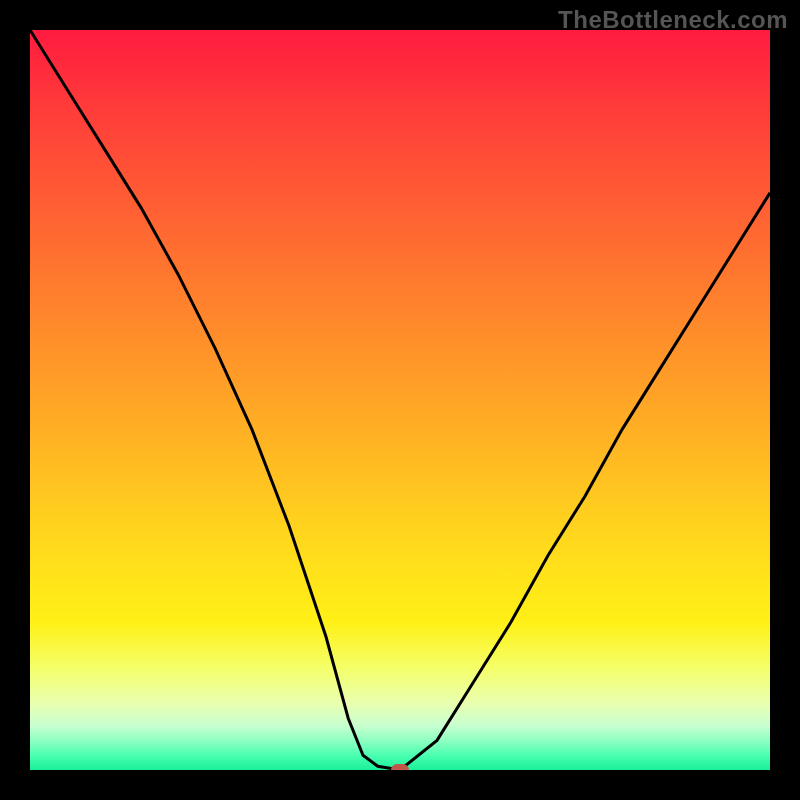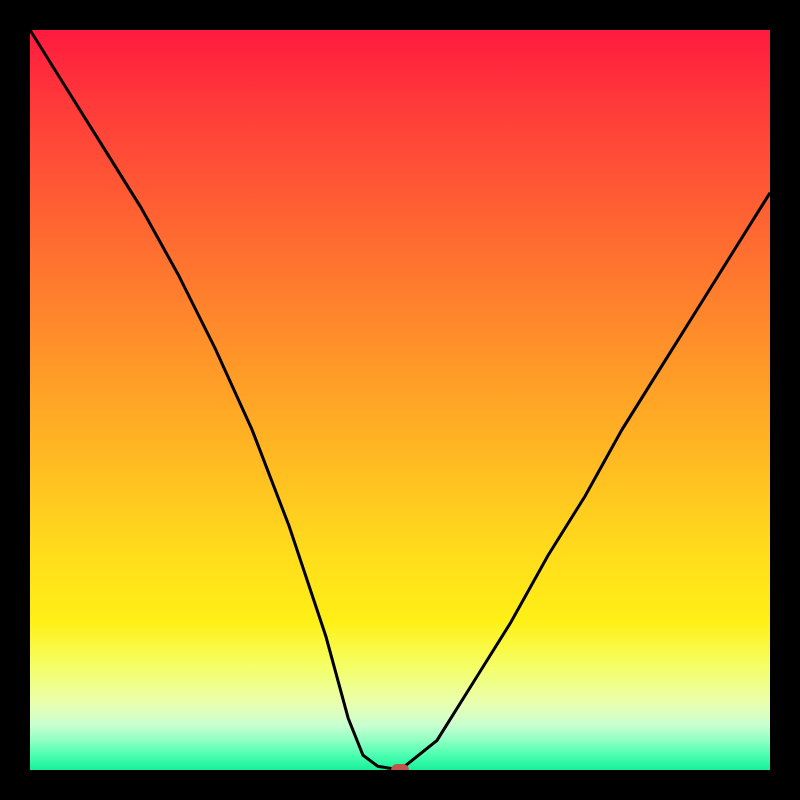--- a/index.html
+++ b/index.html
@@ -68,20 +68,21 @@
     height: 12px;
     border-radius: 6px;
     transform: translate(-50%, -50%);
   }
 </style>
 </head>
 <body>
 
 <div class="frame">
 
+  <span class="watermark">TheBottleneck.com</span>
 
   <div class="plot">
     <div class="gradient"></div>
 
     <svg class="curve" viewBox="0 0 740 740" preserveAspectRatio="none">
       <path id="curve-path" d="M0.0 0.0 L37.0 59.2 L74.0 118.4 L111.0 177.6 L148.0 244.2 L185.0 318.2 L222.0 399.6 L259.0 495.8 L296.0 606.8 L318.2 688.2 L333.0 725.2 L347.8 736.3 L370.0 740.0 L407.0 710.4 L444.0 651.2 L481.0 592.0 L518.0 525.4 L555.0 466.2 L592.0 399.6 L629.0 340.4 L666.0 281.2 L703.0 222.0 L740.0 162.8" fill="none" stroke="#000" stroke-width="3"></path>
     </svg>
 
     <div id="marker" class="marker" style="background: rgb(192, 85, 74); left: 370px; top: 740px;"></div>
   </div>

